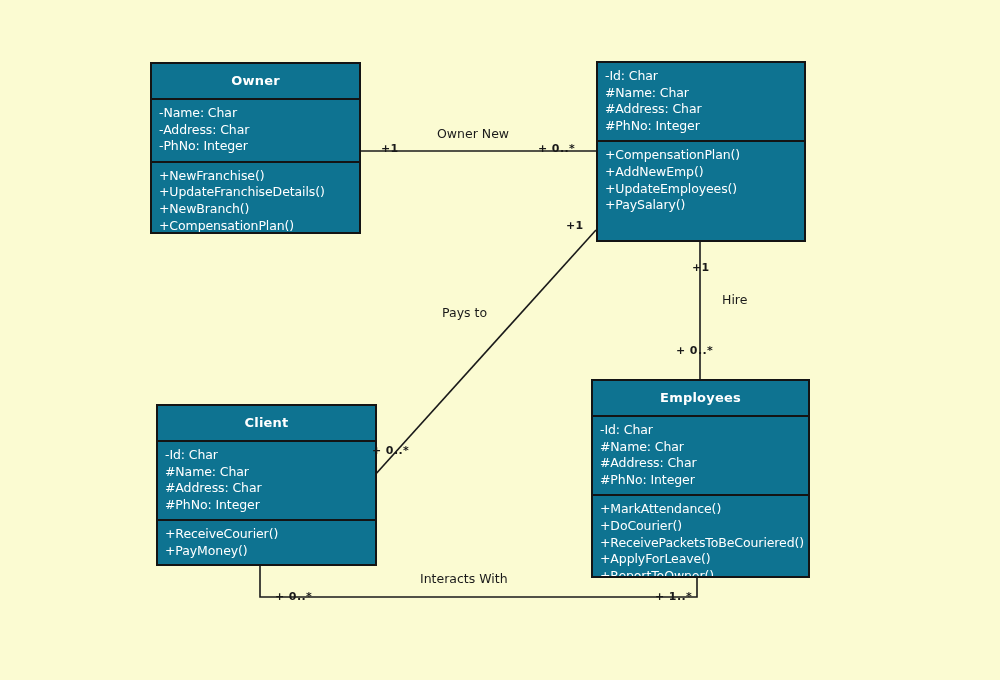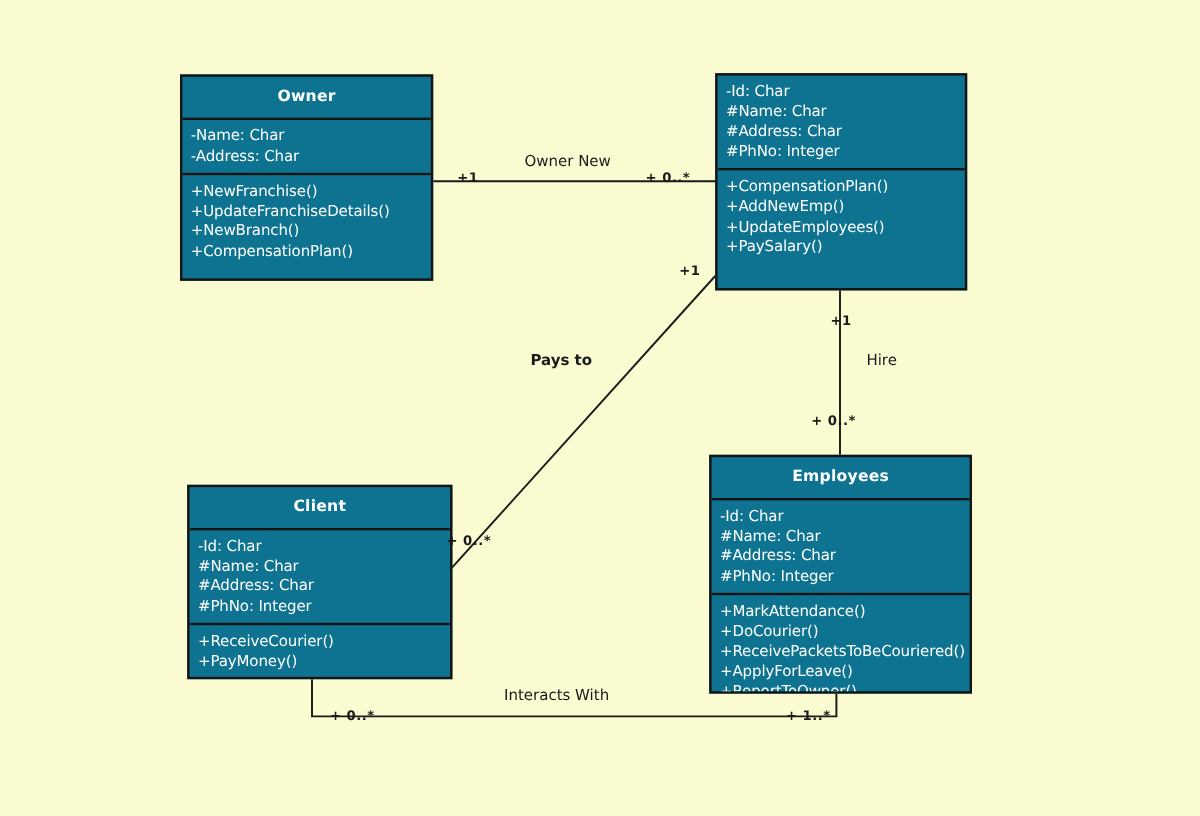--- a/index.html
+++ b/index.html
@@ -87,20 +87,21 @@
     <path d="M 365 486 L 596 230" stroke="#1a1a1a" stroke-width="1.6" fill="none"></path>
 
     <path d="M 260 566 L 260 597 L 697 597 L 697 578" stroke="#1a1a1a" stroke-width="1.6" fill="none"></path>
   </svg>
 
   <div class="uml-class" style="left:150px; top:62px; width:211px; height:172px;">
     <div class="uml-header">Owner</div>
     <div class="uml-section attrs">
       <div class="uml-line">-Name: Char</div>
       <div class="uml-line">-Address: Char</div>
+      <div class="uml-line">-PhNo: Integer</div>
     </div>
     <div class="uml-section methods">
       <div class="uml-line">+NewFranchise()</div>
       <div class="uml-line">+UpdateFranchiseDetails()</div>
       <div class="uml-line">+NewBranch()</div>
       <div class="uml-line">+CompensationPlan()</div>
     </div>
   </div>
 
   <div class="uml-class" style="left:596px; top:61px; width:210px; height:181px;">
@@ -150,21 +151,21 @@
   </div>
 
   <div class="edge-label" style="left:437px; top:126px;">Owner New</div>
   <div class="mult-label" style="left:381px; top:142px;">+1</div>
   <div class="mult-label" style="left:538px; top:142px;">+ 0..*</div>
 
   <div class="edge-label" style="left:722px; top:292px;">Hire</div>
   <div class="mult-label" style="left:692px; top:261px;">+1</div>
   <div class="mult-label" style="left:676px; top:344px;">+ 0..*</div>
 
-  <div class="edge-label" style="left:442px; top:292px;font-weight:bold;">Pays to</div>
+  <div class="edge-label" style="left:442px; top:305px;">Pays to</div>
   <div class="mult-label" style="left:372px; top:444px;">+ 0..*</div>
   <div class="mult-label" style="left:566px; top:219px;">+1</div>
 
   <div class="edge-label" style="left:420px; top:571px;">Interacts With</div>
   <div class="mult-label" style="left:275px; top:590px;">+ 0..*</div>
   <div class="mult-label" style="left:655px; top:590px;">+ 1..*</div>
 
 </div>
 
 </body></html>

